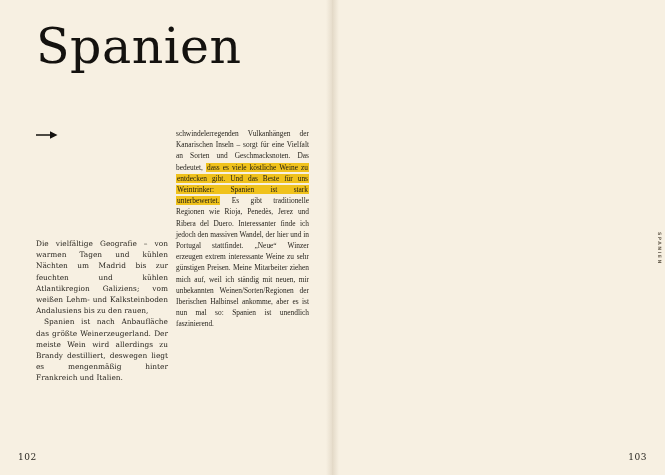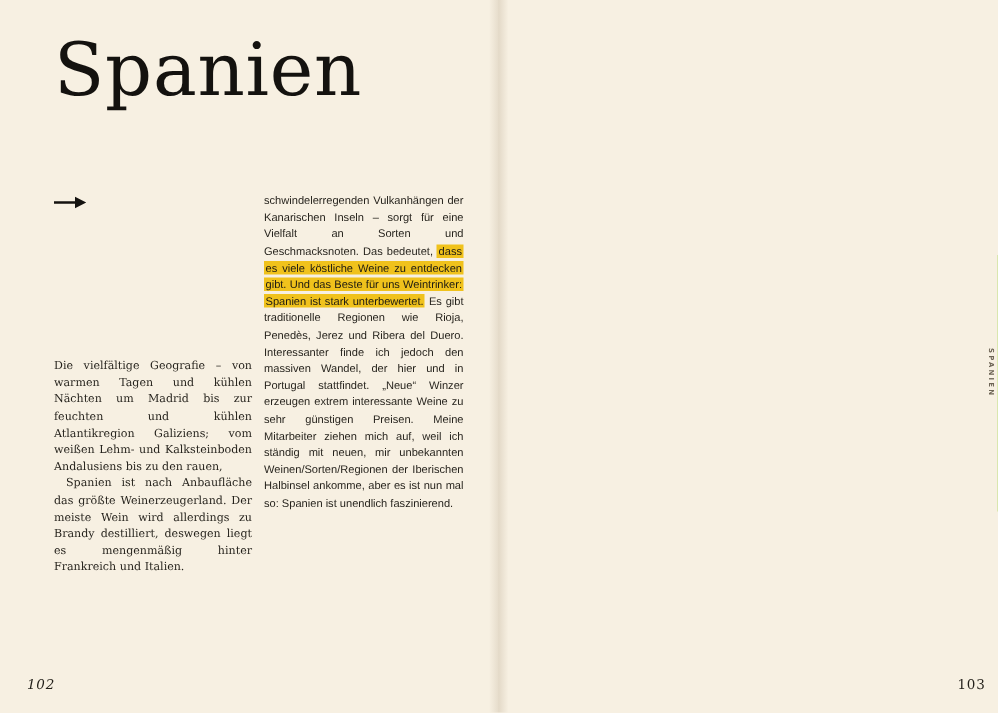--- a/index.html
+++ b/index.html
@@ -84,21 +84,21 @@
     text-align: justify;
   }
   .col1-body p { margin: 0 0 0 0; }
   .col1-body p + p { text-indent: 8px; margin-top: 0; }
 
   .col2-body {
     position: absolute;
     left: 176px;
     top: 128px;
     width: 133px;
-    font-family: Liberation Sans, sans-serif;
+    font-family: Liberation Serif, serif;
     font-size: 7.4px;
     line-height: 11.2px;
     color: #221f19;
     text-align: justify;
   }
   .col2-body p { margin: 0; }
   .hl {
     background: #f0c21c;
     color: #1d1a12;
     box-decoration-break: clone;
@@ -107,22 +107,22 @@
   }
 
   .folio {
     position: absolute;
     bottom: 13px;
     font-family: "DejaVu Serif", serif;
     font-size: 9px;
     color: #221f19;
     letter-spacing: 0.5px;
   }
-  .folio-left { left: 18px; font-style: italic; }
-  .folio-right { right: 8px; }
+  .folio-left { left: 18px; }
+  .folio-right { right: 18px; }
 
   .side-tab {
     position: absolute;
     right: 3px;
     top: 232px;
     font-family: "DejaVu Sans", sans-serif;
     font-size: 4.6px;
     letter-spacing: 1.5px;
     color: #6d6455;
     font-weight: 700;

